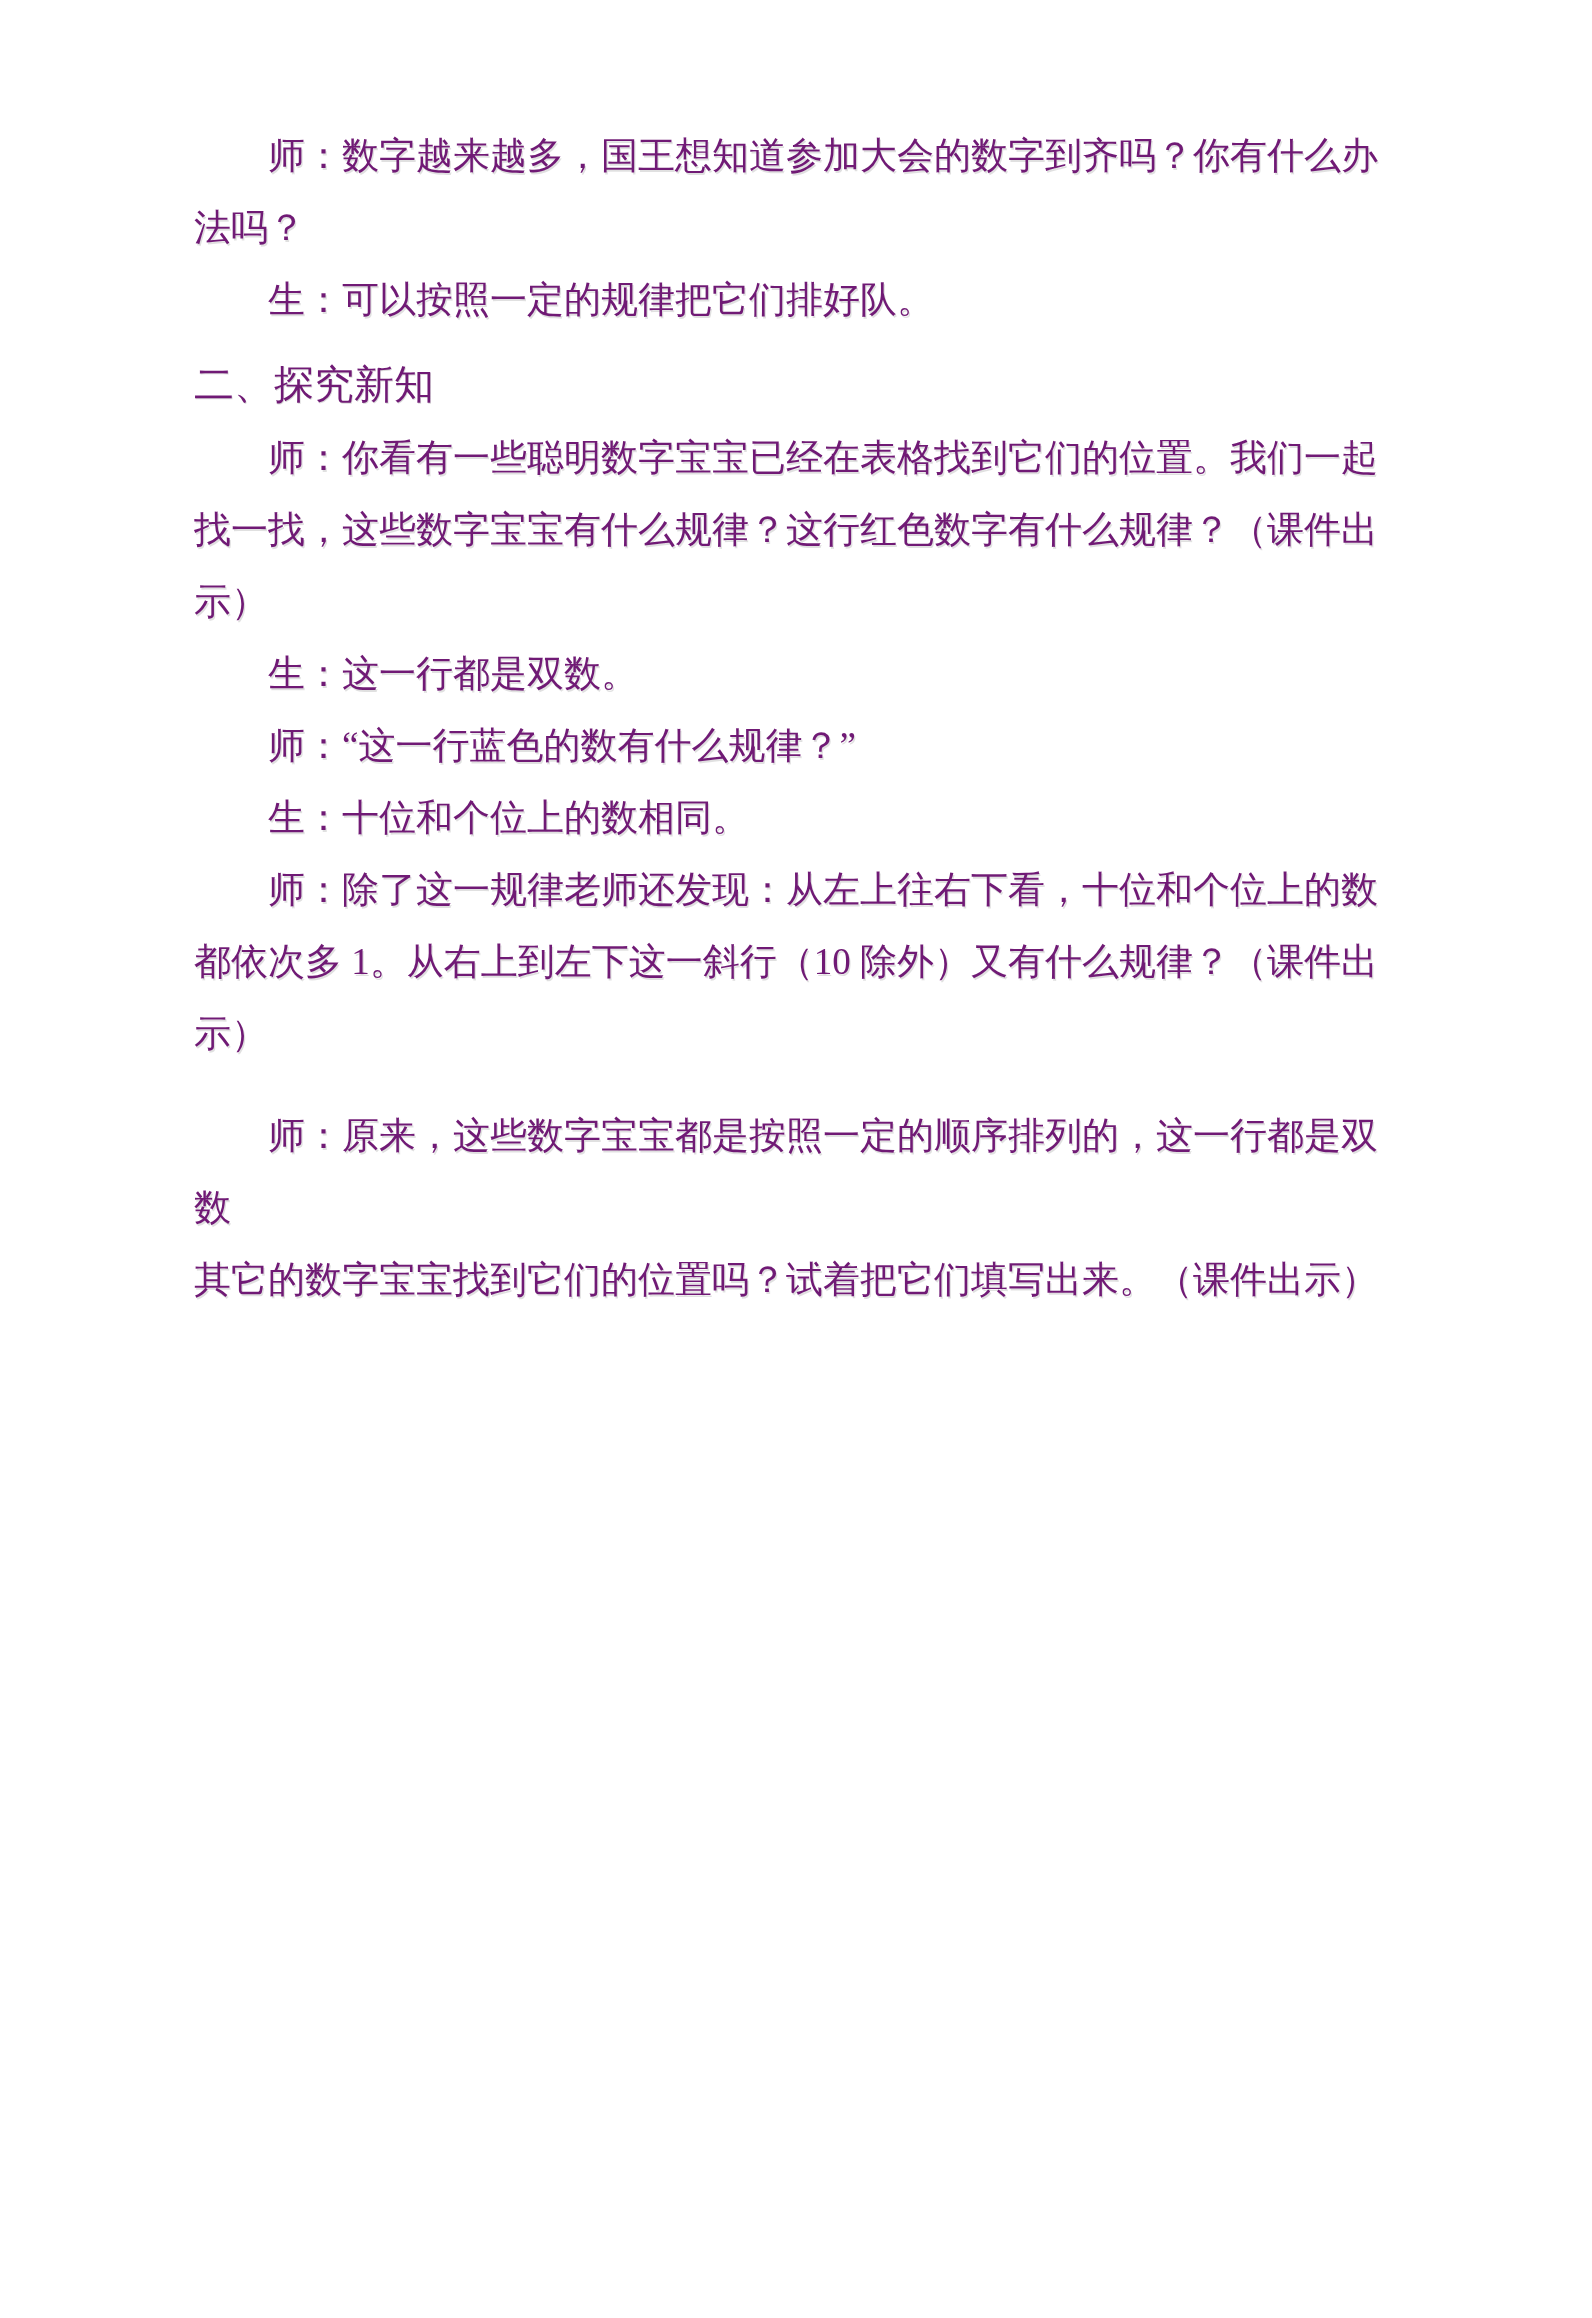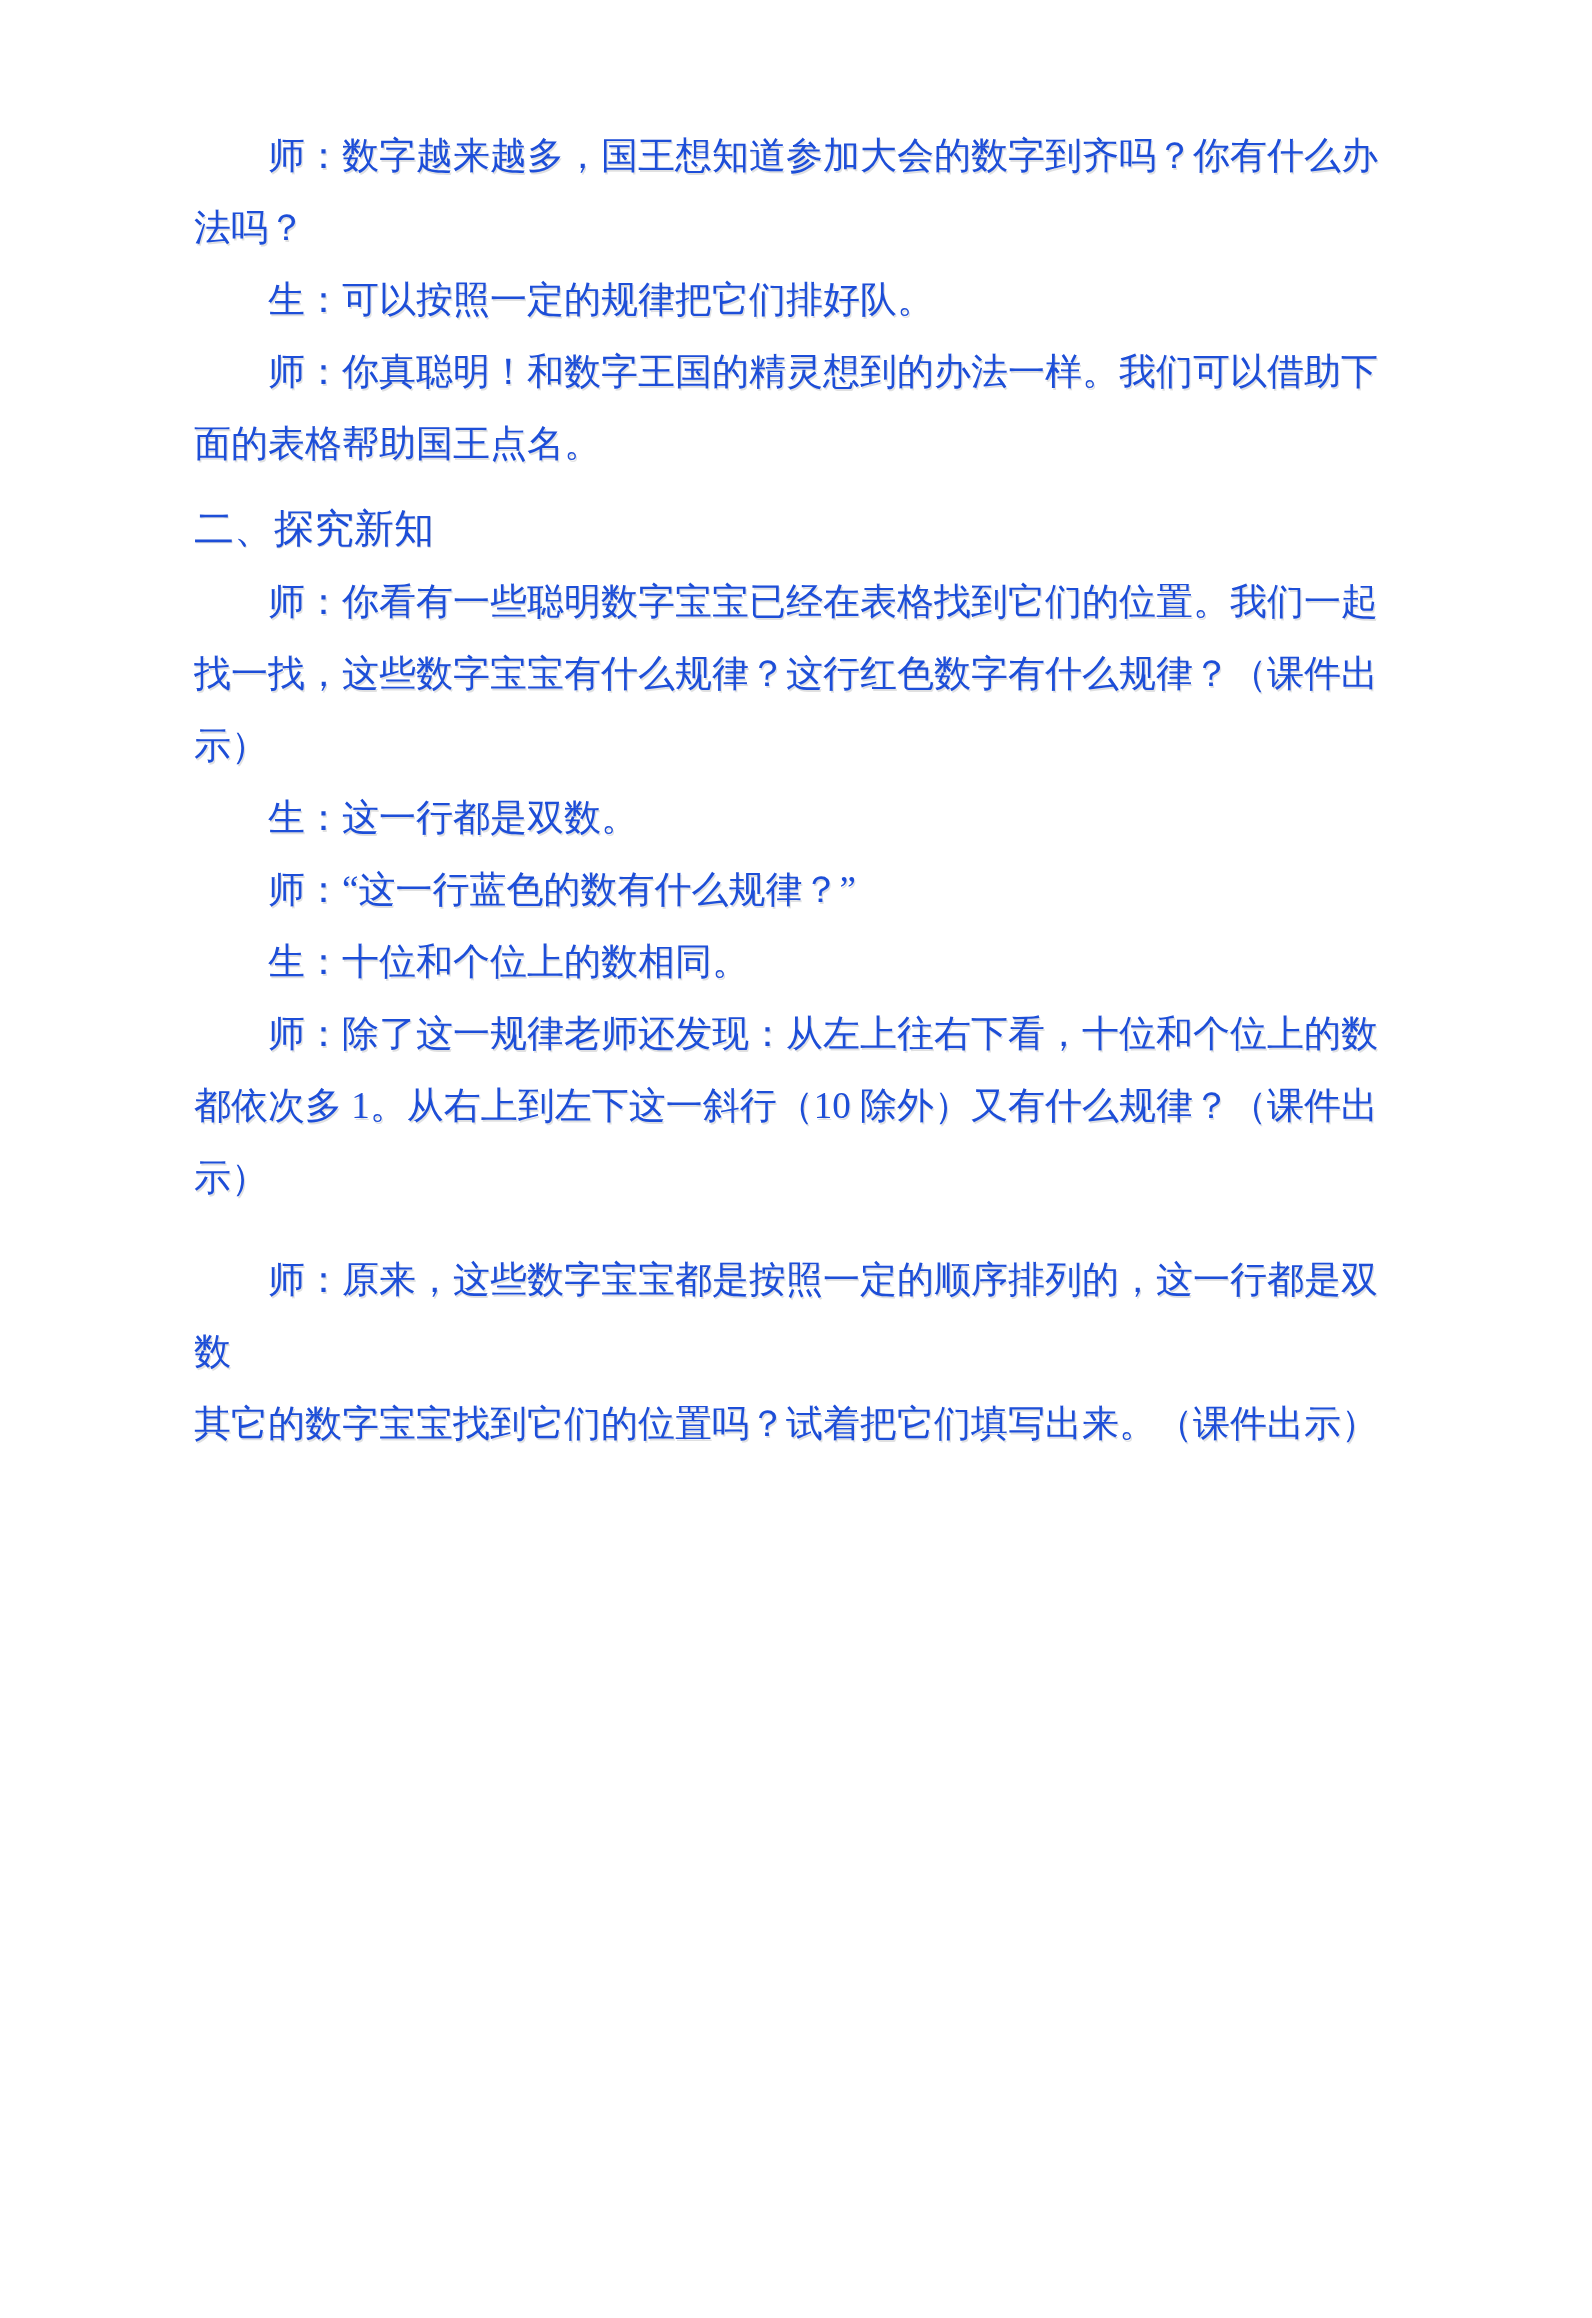--- a/index.html
+++ b/index.html
@@ -7,21 +7,21 @@
     padding: 0;
     background: #ffffff;
   }
   .page {
     position: relative;
     width: 1592px;
     height: 1629px;
     box-sizing: border-box;
     background: #ffffff;
     padding: 120px 194px 0 194px;
-    color: #1d4ed8;
+    color: #701a75;
     font-family: "Liberation Serif", "DejaVu Serif", serif;
     font-size: 37px;
     line-height: 72px;
     border-radius: 32px;
   }
   .para {
     margin: 0;
     white-space: pre-wrap;
     text-indent: 2em;
     text-align: left;
@@ -50,22 +50,20 @@
   .gap-large { margin-top: 30px; }
   .gap-medium { margin-top: 25.4px; }
 </style>
 </head>
 <body>
 
 <div class="page">
   <p class="para">师：数字越来越多，国王想知道参加大会的数字到齐吗？你有什么办
 法吗？</p>
   <p class="para">生：可以按照一定的规律把它们排好队。</p>
-  <p class="para">师：你真聪明！和数字王国的精灵想到的办法一样。我们可以借助下
-面的表格帮助国王点名。</p>
   <h2 class="heading-1">二、探究新知</h2>
   <p class="para">师：你看有一些聪明数字宝宝已经在表格找到它们的位置。我们一起
 找一找，这些数字宝宝有什么规律？这行红色数字有什么规律？（课件出
 示）</p>
   <p class="para">生：这一行都是双数。</p>
   <p class="para">师：“这一行蓝色的数有什么规律？”</p>
   <p class="para">生：十位和个位上的数相同。</p>
   <p class="para">师：除了这一规律老师还发现：从左上往右下看，十位和个位上的数
 都依次多 1。从右上到左下这一斜行（10 除外）又有什么规律？（课件出
 示）</p>

